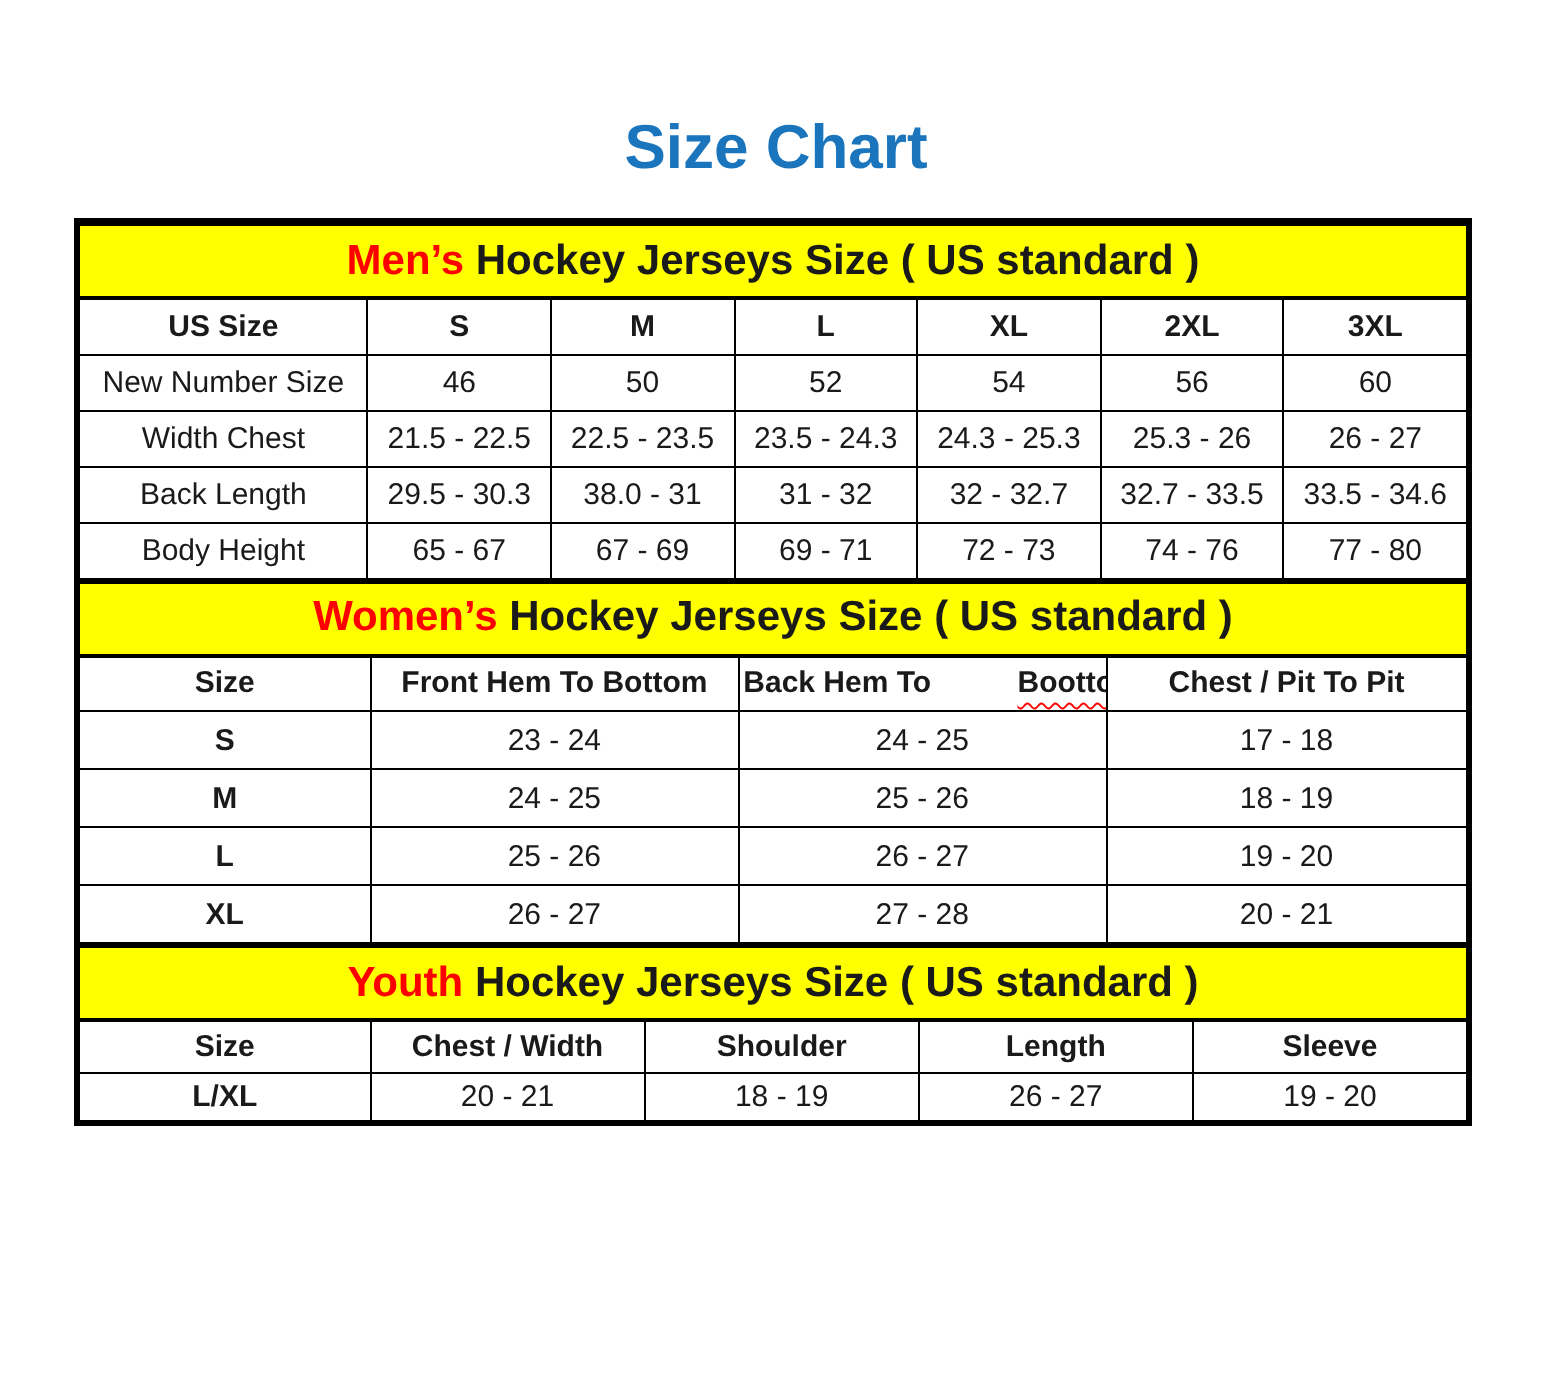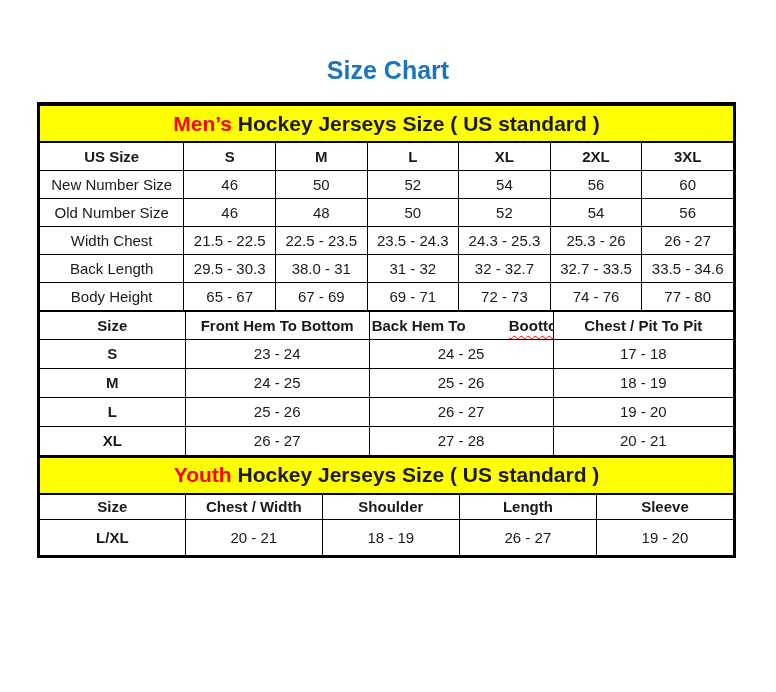--- a/index.html
+++ b/index.html
@@ -12,21 +12,21 @@
   *{box-sizing:border-box;}
   html,body{margin:0;padding:0;}
   body{
     width:776px;height:692px;background:#ffffff;
     font-family:"Liberation Sans", sans-serif;
     color:var(--ink);
   }
   .page-title{
     margin:56px 0 17px 0;
     text-align:center;
-    font-size:25px;
+    font-size:31px;
     font-weight:bold;
     color:var(--blue);
     letter-spacing:0px;
   }
   .chart-wrap{
     width:699px;
     margin-left:37px;
     border:2px solid var(--line);
   }
   table{
@@ -56,21 +56,21 @@
   tr.head th{
     font-weight:bold;
     height:28px;
   }
   tr.row td{height:28px;}
   table.womens tr.row td{height:29px;}
   table.womens tr.row td:first-child,
   table.youth tr.row td:first-child{font-weight:bold;}
   table.youth tr.head th{height:26px;}
   table.youth tr.row td{height:30px;}
-  table.youth tr.row:last-child td{height:36px;}
+  table.youth tr.row:last-child td{height:24px;}
   .accent{color:var(--red);}
   .squiggle{
     text-decoration-line:underline;
     text-decoration-style:wavy;
     text-decoration-color:var(--red);
     text-decoration-thickness:1px;
     text-underline-offset:4px;
     text-decoration-skip-ink:none;
     margin-left:39px;
   }
@@ -107,29 +107,20 @@
         <tr class="row">
           <td>New Number Size</td>
           <td>46</td>
           <td>50</td>
           <td>52</td>
           <td>54</td>
           <td>56</td>
           <td>60</td>
         </tr>
         <tr class="row">
-          <td>Old Number Size</td>
-          <td>46</td>
-          <td>48</td>
-          <td>50</td>
-          <td>52</td>
-          <td>54</td>
-          <td>56</td>
-        </tr>
-        <tr class="row">
           <td>Width Chest</td>
           <td>21.5 - 22.5</td>
           <td>22.5 - 23.5</td>
           <td>23.5 - 24.3</td>
           <td>24.3 - 25.3</td>
           <td>25.3 - 26</td>
           <td>26 - 27</td>
         </tr>
         <tr class="row">
           <td>Back Length</td>
@@ -152,20 +143,23 @@
       </tbody>
     </table>
     <table class="womens">
       <colgroup>
         <col style="width: 21%;">
         <col style="width: 26.5%;">
         <col style="width: 26.5%;">
         <col style="width: 26%;">
       </colgroup>
       <tbody>
+        <tr class="band">
+          <td colspan="4"><span class="accent">Women’s</span><span> Hockey Jerseys Size ( US standard )</span></td>
+        </tr>
         <tr class="head">
           <th>Size</th>
           <th>Front Hem To Bottom</th>
           <th>Back Hem To <span class="squiggle">Boottom</span></th>
           <th>Chest / Pit To Pit</th>
         </tr>
         <tr class="row">
           <td>S</td>
           <td>23 - 24</td>
           <td>24 - 25</td>

